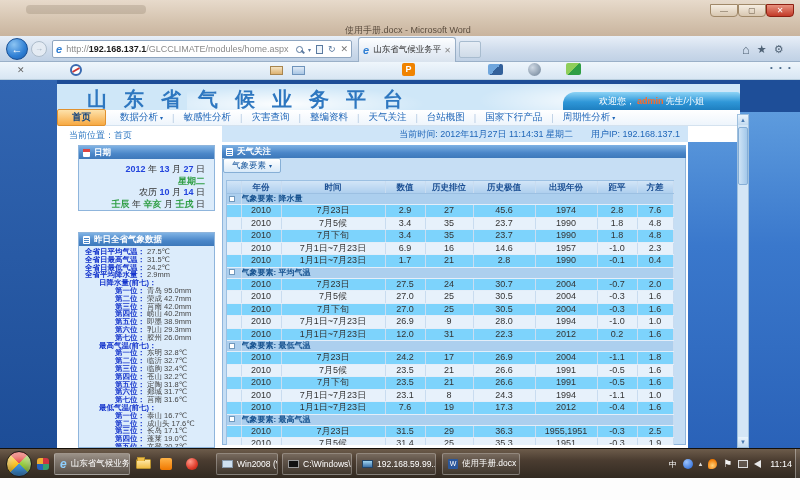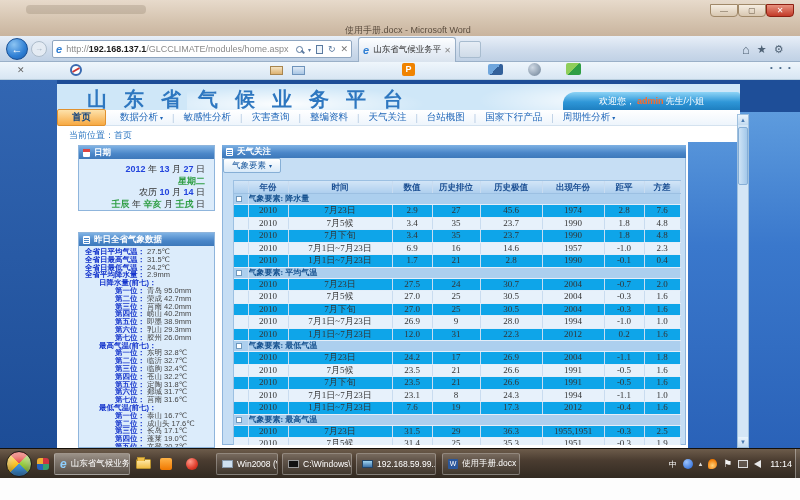--- a/index.html
+++ b/index.html
@@ -91,21 +91,21 @@
   .wval { color:#444; margin-left:2px; white-space:nowrap; }
   .wtitle { padding-left:20px; color:#1535cc; font-weight:bold; height:7.8px; line-height:7.8px; font-size:7.5px; overflow:hidden; }
 
   
   .main { left:165px; top:3px; width:464px; height:300px; position:absolute; overflow:hidden; }
   .main-h { height:13px; background:linear-gradient(180deg,#7fb2e4,#4a86c8 60%,#3d78ba); display:flex; align-items:center; padding:0 4px; color:#fff; font-size:8.5px; font-weight:bold; }
   .main-b { height:287px; background:#c6def4; border:1px solid #8fb5dc; border-top:none; padding:0; }
   .toolbar { height:22px; display:flex; align-items:flex-start; padding-left:0; }
   .elem-btn { height:15px; padding:0 8px; background:linear-gradient(180deg,#ffffff,#d8e9f8); border:1px solid #86afd6; border-radius:2px; font-size:8.5px; color:#1d5a9e; display:flex; align-items:center; gap:3px; }
   .elem-arrow { font-size:6px; }
-  .tablewrap { margin-left:10px; width:448px; background:#0ea5e9; border:1px solid #9cc0e2;font-family:Liberation Serif, serif; }
+  .tablewrap { margin-left:3px; width:448px; background:#7dd3fc; border:1px solid #9cc0e2; }
   table.data { border-collapse:collapse; table-layout:fixed; width:446px; }
   table.data td { border-right:1px solid #c9dcf0; border-bottom:1px solid #e4eef9; text-align:center; padding:0; height:11.5px; line-height:11.5px; font-size:9px; color:#333; overflow:hidden; white-space:nowrap; }
   tr.thead td { height:12px; line-height:12px; background:linear-gradient(180deg,#d2e5f7,#aecfee); color:#1b4f93; font-weight:bold; font-size:8.5px; border-bottom:1px solid #9cc0e2; }
   tr.grp td { height:10px; line-height:10px; background:#accfee; color:#16528f; font-weight:bold; font-size:8px; text-align:left; }
   .cb { display:inline-block; width:6px; height:6px; background:#fff; border:1px solid #6f98bd; vertical-align:middle; margin-left:2px; }
   tr.even td { background:#e7f1fb; }
   col.c0{width:14px} col.c1{width:40px} col.c2{width:104px} col.c3{width:40px} col.c4{width:48px} col.c5{width:62px} col.c6{width:62px} col.c7{width:40px} col.c8{width:36px}
 
   
   .taskbar { left:0; top:448px; width:800px; height:30px; background:linear-gradient(180deg,#6d5c4b,#4a3c30 40%,#322a21); border-top:1px solid #151009; }
@@ -216,20 +216,24 @@
         <span class="nav-sep">|</span>
         <span class="nav-item">台站概图</span>
         <span class="nav-sep">|</span>
         <span class="nav-item">国家下行产品</span>
         <span class="nav-sep">|</span>
         <span class="nav-item">周期性分析<span class="nav-arrow">▾</span></span>
       </div>
 
     <div class="abs crumbrow">
       <span class="abs crumb">当前位置：首页</span>
+      <div class="abs infobar">
+        <span>当前时间: 2012年11月27日 11:14:31 星期二</span>
+        <span class="ip">用户IP: 192.168.137.1</span>
+      </div>
     </div>
 
     <div class="abs content-white">
 
       <div class="sidebar">
         <div class="panel panel-cal">
           <div class="panel-h">
             <span class="ph-icon cal"></span>
             <span>日期</span>
           </div>

